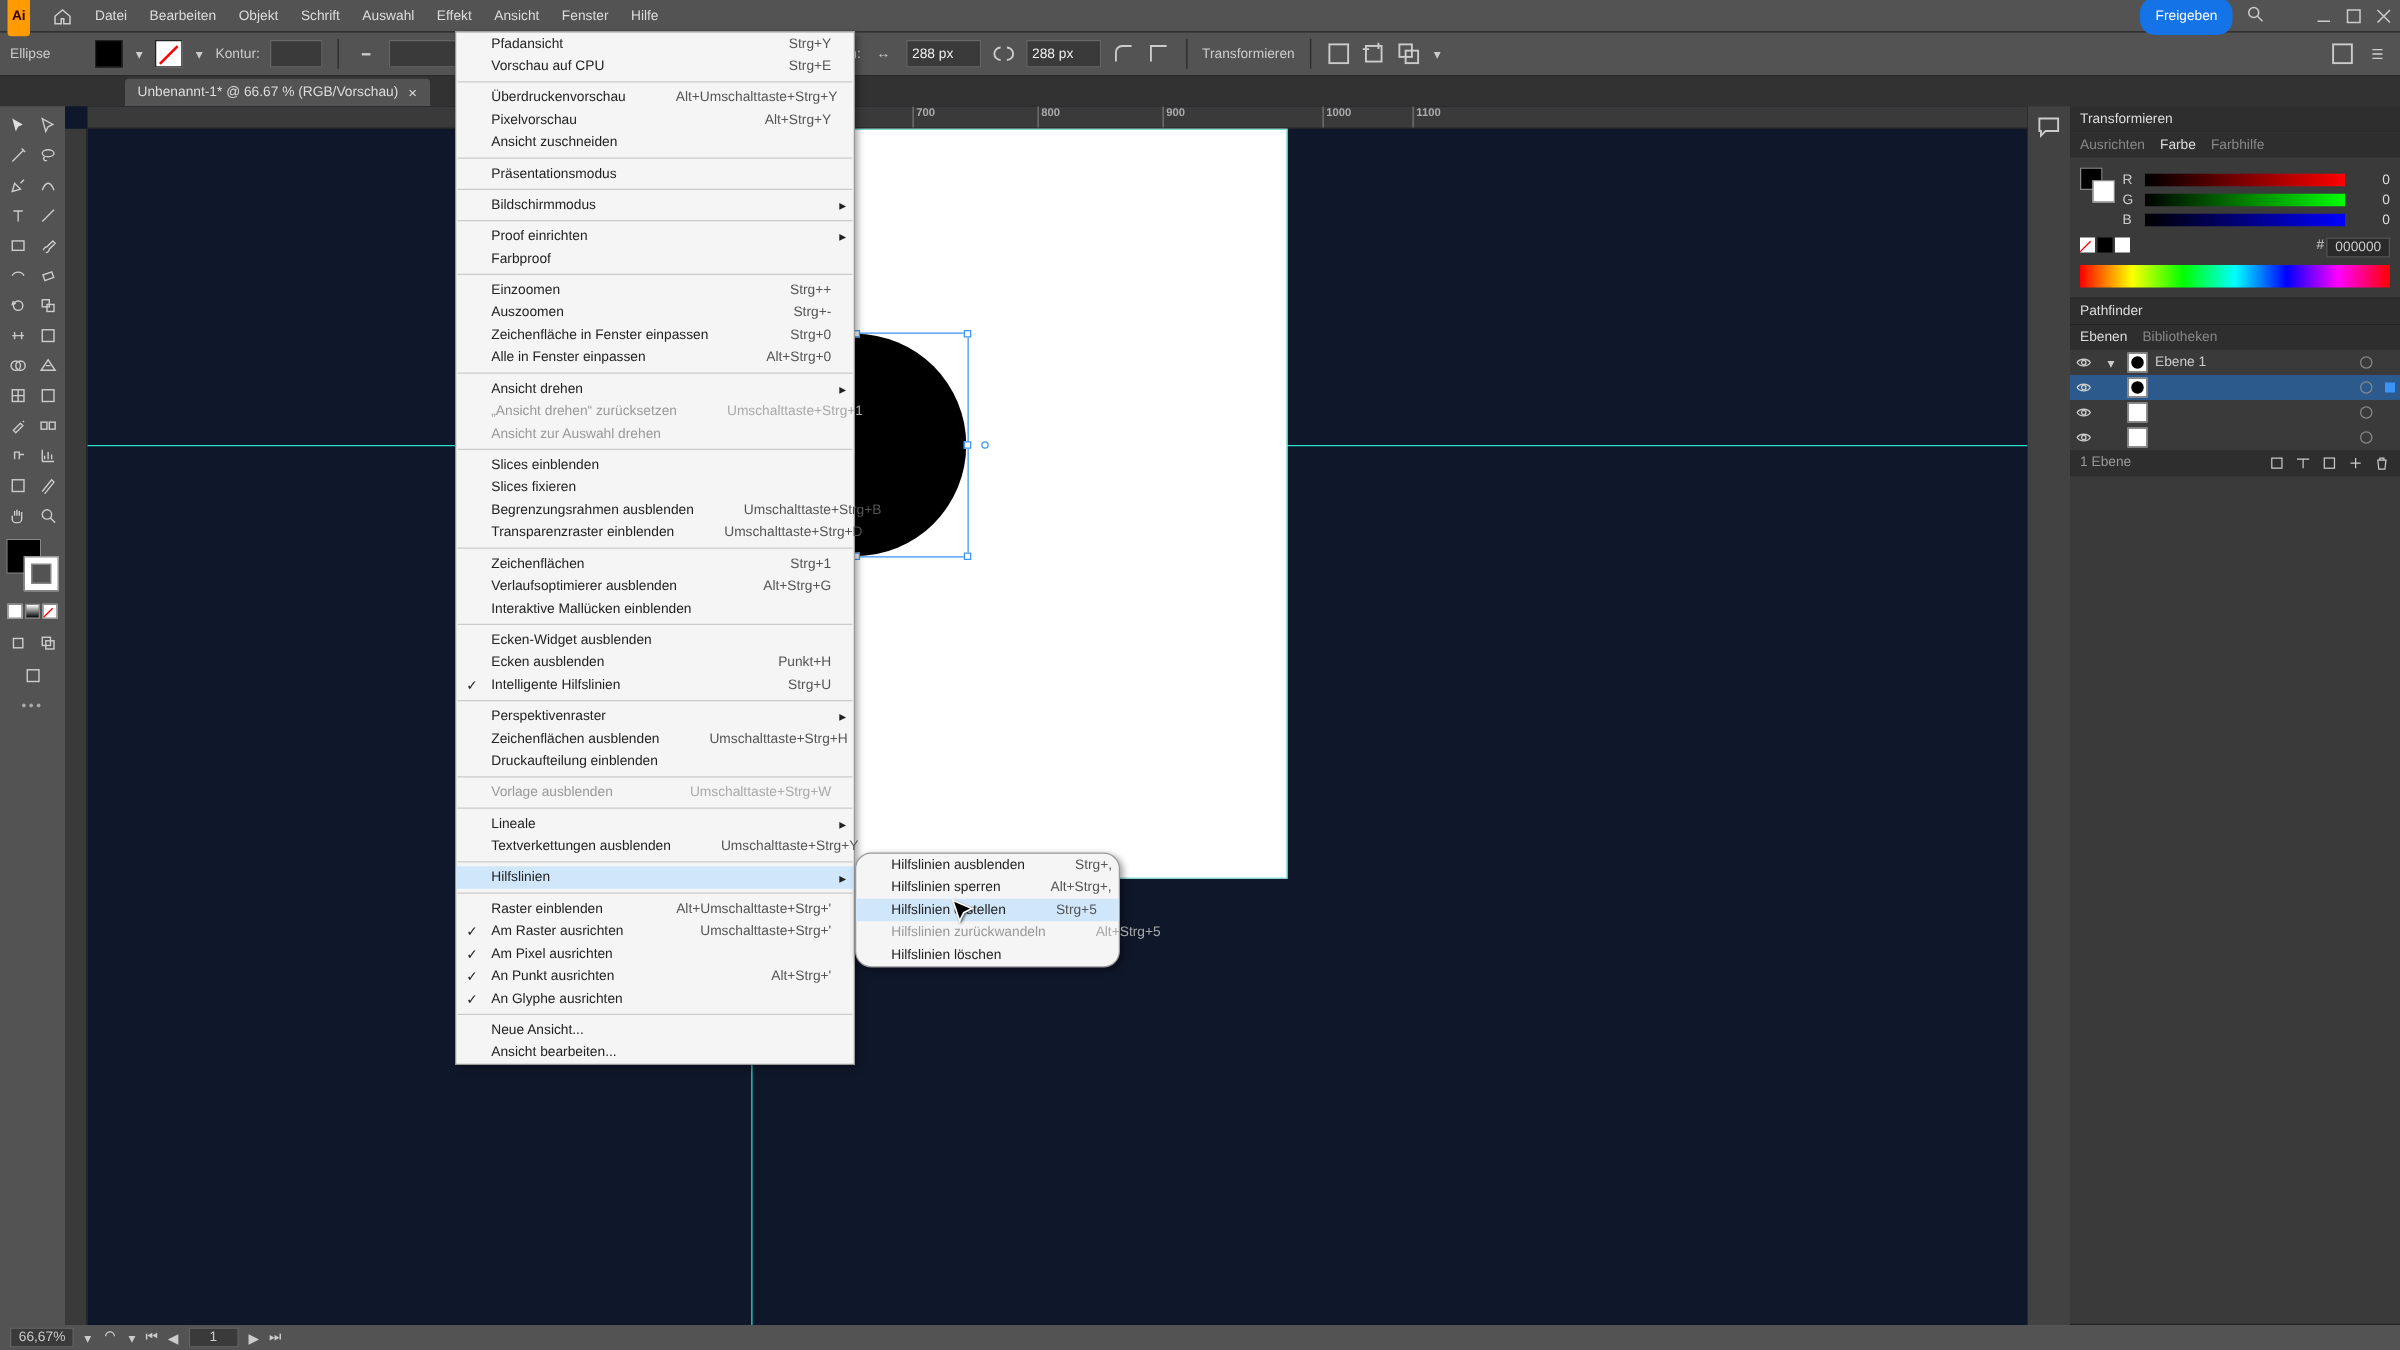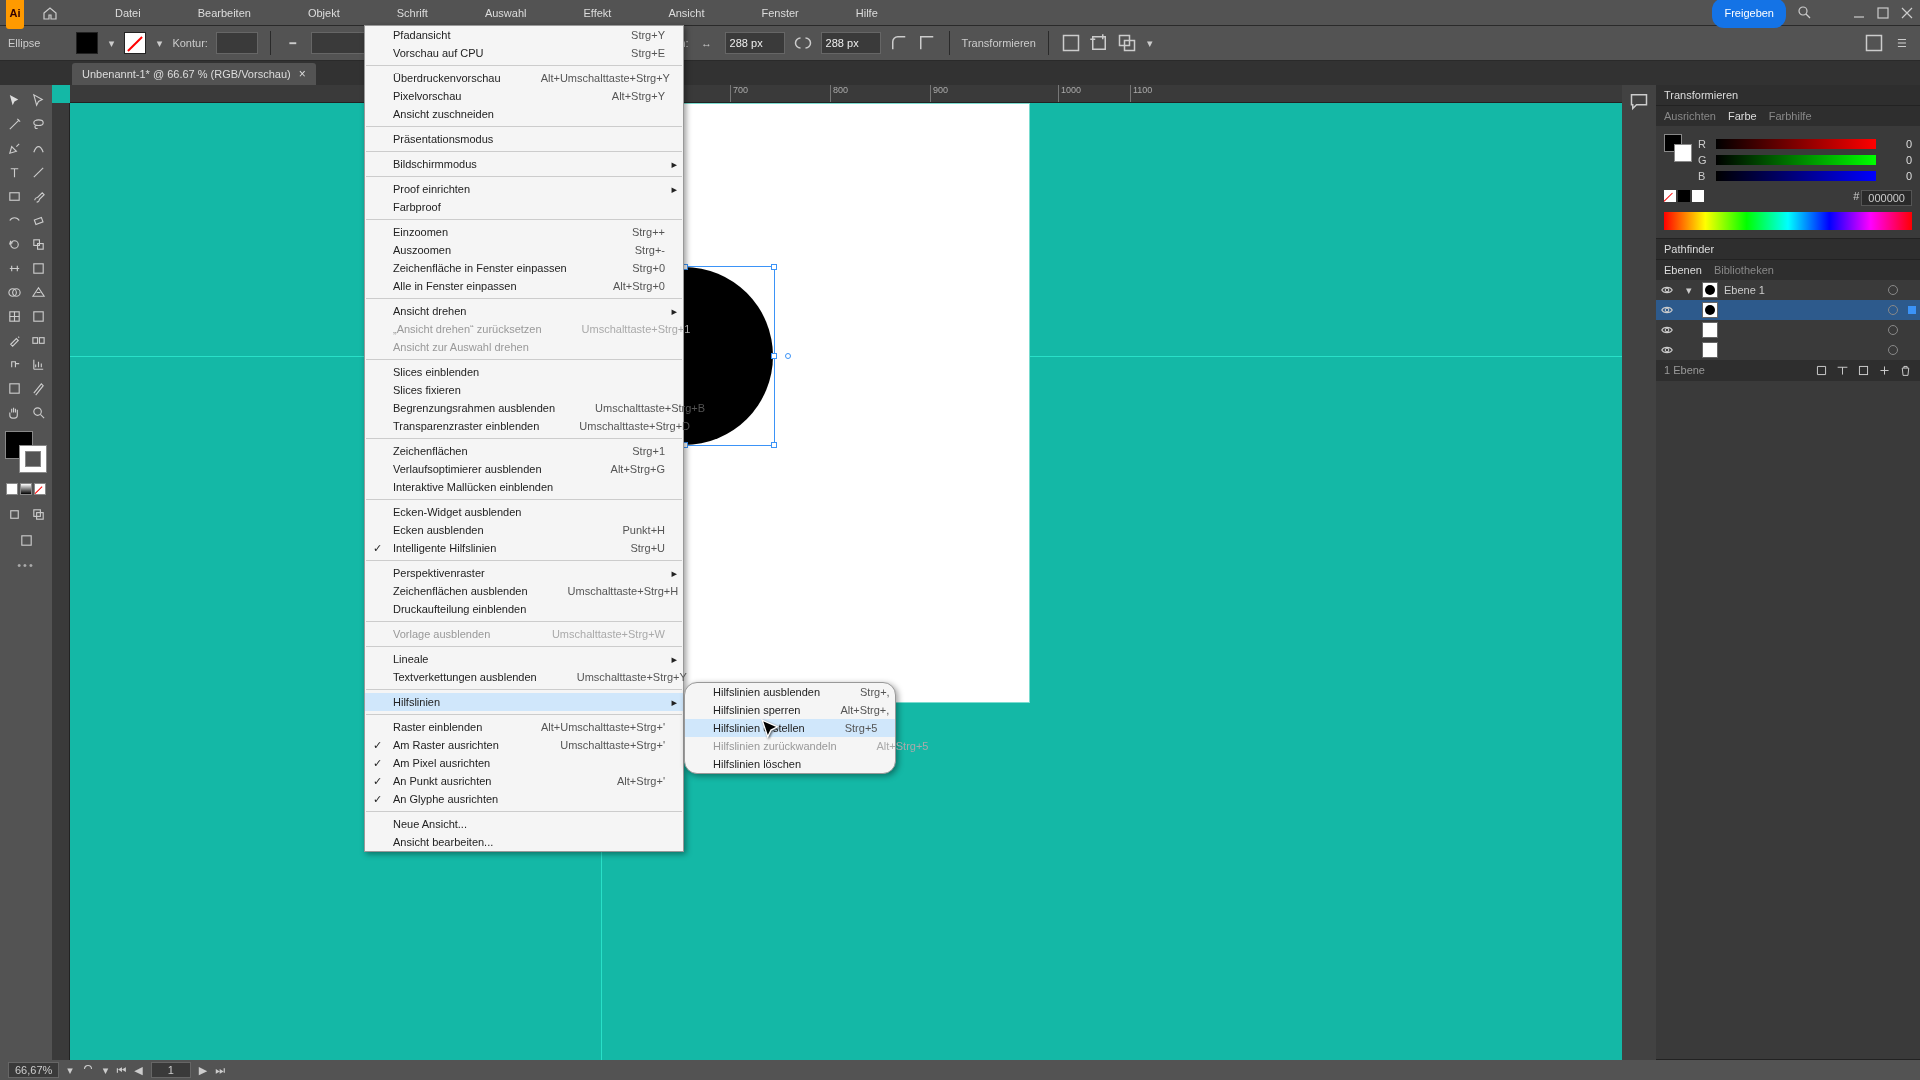--- a/index.html
+++ b/index.html
@@ -2,55 +2,55 @@
 <html><head>
 <meta charset="utf-8">
 <style>
 * { margin:0; padding:0; box-sizing:border-box; font-family:"Segoe UI",Arial,sans-serif; font-size:11px; user-select:none; }
 body { background:#323232; color:#ccc; overflow:hidden; width:1920px; height:1080px; }
 
 
 #menubar { height:25px; background:#535353; display:flex; align-items:center; padding:0 6px; gap:18px; }
 #menubar .logo { width:18px; height:32px; background:#ff9a00; border-radius:3px; display:flex; align-items:center; justify-content:center; color:#330000; font-weight:bold; font-size:11px; }
 #menubar .home { width:16px; height:16px; }
-#menubar .item { color:#ddd; cursor:default;margin-left:39px; }
+#menubar .item { color:#ddd; cursor:default; }
 #menubar .right { margin-left:auto; display:flex; align-items:center; gap:10px; }
 #menubar .share { background:#1473e6; color:#fff; padding:9px 12px; border-radius:12px; }
 #menubar .wbtn { width:14px; height:14px; display:inline-block; }
 
 
 #controlbar { height:36px; background:#535353; border-top:1px solid #2a2a2a; border-bottom:1px solid #2a2a2a; display:flex; align-items:center; padding:0 8px; gap:8px; color:#ccc; }
 #controlbar .swatch { width:22px; height:22px; border:1px solid #222; background:#000; }
 #controlbar .swatch.none { background:#fff; position:relative; }
 #controlbar .swatch.none::after { content:""; position:absolute; left:0; right:0; top:50%; border-top:2px solid red; transform:rotate(-45deg); }
 #controlbar .arrow { width:10px; text-align:center; }
 #controlbar .field { background:#3a3a3a; border:1px solid #666; height:22px; width:60px; color:#eee; padding:0 4px; }
 #controlbar .ico { width:20px; height:20px; display:flex; align-items:center; justify-content:center; }
 #controlbar .divider { width:1px; height:24px; background:#2a2a2a; margin:0 4px; }
 
 
-#doctabs { height:24px; background:#323232; display:flex; align-items:flex-end; padding-left:72px; }
+#doctabs { height:24px; background:#323232; display:flex; align-items:flex-end; padding-left:100px; }
 #doctabs .tab { background:#535353; padding:4px 10px; border-radius:3px 3px 0 0; color:#ddd; display:flex; gap:8px; align-items:center; }
 #doctabs .close { font-size:12px; }
 
 
 #workspace { display:flex; height:calc(1080px - 25px - 36px - 24px - 20px); }
 #toolbox { width:52px; background:#535353; display:flex; flex-direction:column; padding:4px 2px; gap:2px; }
 .toolrow { display:flex; gap:2px; justify-content:center; }
 .tool { width:22px; height:22px; display:flex; align-items:center; justify-content:center; color:#ddd; border-radius:2px; }
 .tool svg { width:15px; height:15px; }
 #toolbox .fillstroke { position:relative; width:42px; height:42px; margin:6px auto; }
 #toolbox .fillstroke .fb { position:absolute; width:28px; height:28px; background:#000; border:1px solid #888; }
 #toolbox .fillstroke .sb { position:absolute; width:28px; height:28px; background:#fff; border:1px solid #888; right:0; bottom:0; }
 #toolbox .fillstroke .sb::after{content:"";position:absolute;inset:5px;border:1px solid #888;background:#535353;}
 #toolbox .minirow { display:flex; gap:2px; justify-content:center; margin-top:2px;}
 #toolbox .mini { width:12px; height:12px; border:1px solid #888; }
 #toolbox .dots { text-align:center; color:#aaa; margin-top:6px; letter-spacing:2px;}
 
-#canvaswrap { flex:1; position:relative; background:#14b8a6; overflow:hidden; }
+#canvaswrap { flex:1; position:relative; background:#0f172a; overflow:hidden;font-weight:bold; }
 #ruler-h { position:absolute; top:0; left:18px; right:0; height:18px; background:#3a3a3a; border-bottom:1px solid #222; }
 #ruler-h .tick { position:absolute; top:0; height:100%; border-left:1px solid #777; color:#aaa; font-size:9px; padding-left:2px; }
 #ruler-v { position:absolute; top:18px; left:0; width:18px; bottom:0; background:#3a3a3a; border-right:1px solid #222; }
 #canvas { position:absolute; left:18px; top:18px; right:0; bottom:0; }
 #artboard { position:absolute; left:530px; top:0; width:430px; height:600px; background:#fff; border:1px solid #7bdcd0; }
 #guide-h { position:absolute; left:0; right:0; top:253px; border-top:1px solid #29e0c8; }
 #guide-v { position:absolute; top:0; bottom:0; left:531px; border-left:1px solid #29e0c8; }
 #ellipse { position:absolute; left:525px; top:164px; width:178px; height:178px; background:#000; border-radius:50%; }
 #selbox { position:absolute; left:525px; top:163px; width:180px; height:180px; border:1px solid #3b93f7; }
 .handle { position:absolute; width:6px; height:6px; background:#fff; border:1px solid #3b93f7; }

